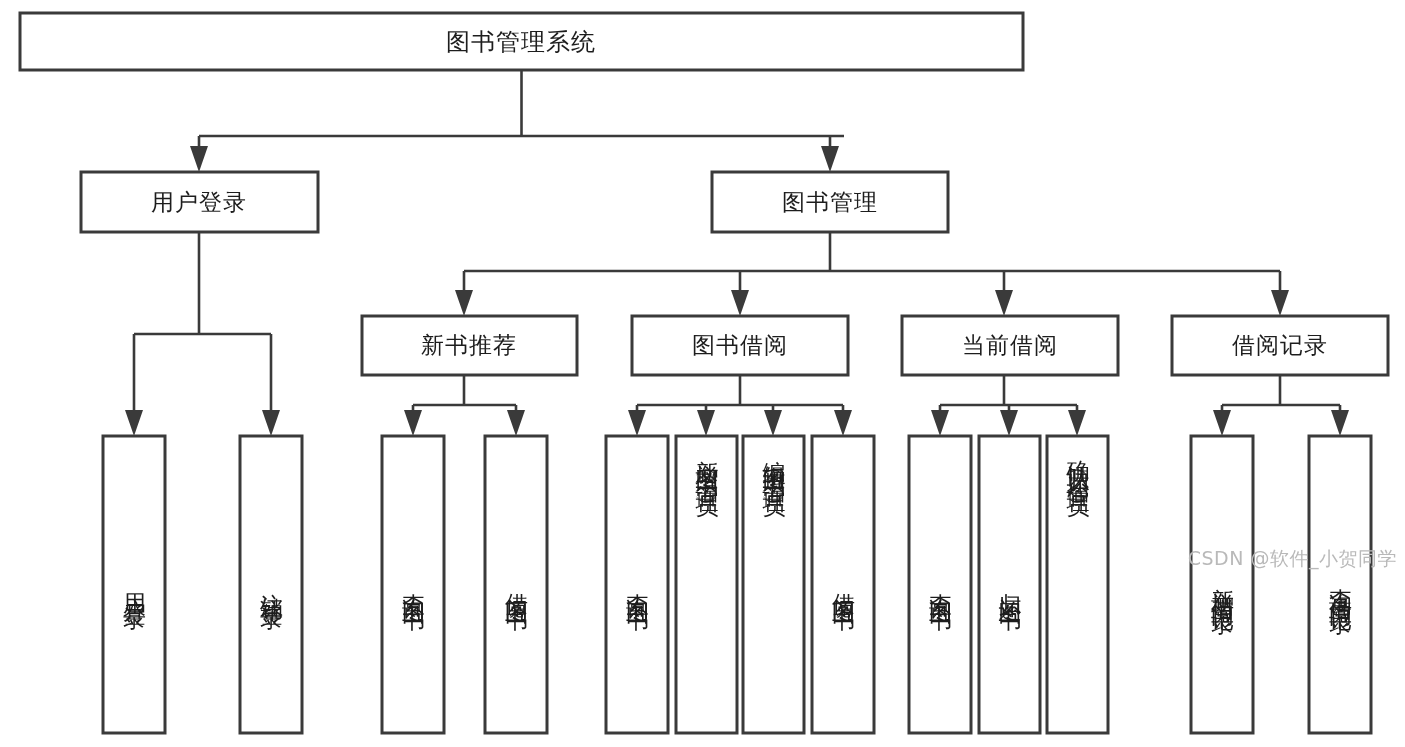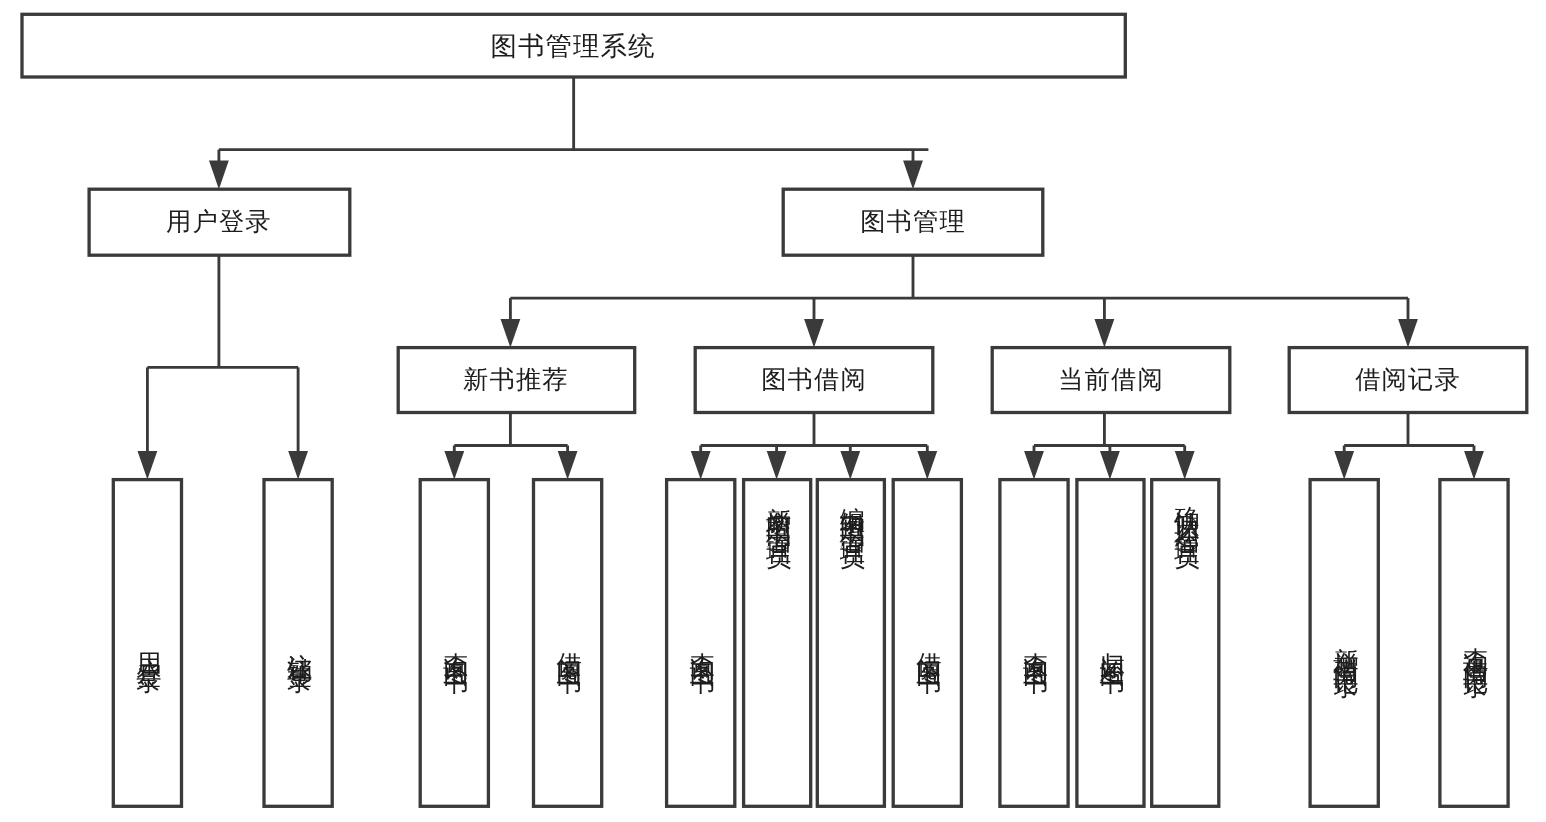--- a/index.html
+++ b/index.html
@@ -221,14 +221,15 @@
   <div class="leaf-label pos-top" style="left:743px; top:442px; width:61px; height:291px;">编辑图书（管理员）</div>
   <div class="leaf-label" style="left:812px; top:436px; width:62px; height:297px;">借阅图书</div>
 
   <div class="leaf-label" style="left:909px; top:436px; width:62px; height:297px;">查询图书</div>
   <div class="leaf-label" style="left:979px; top:436px; width:61px; height:297px;">归还图书</div>
   <div class="leaf-label pos-top" style="left:1047px; top:442px; width:61px; height:291px;">确认归还（管理员）</div>
 
   <div class="leaf-label" style="left:1191px; top:436px; width:62px; height:297px;">新增借阅记录</div>
   <div class="leaf-label" style="left:1309px; top:436px; width:62px; height:297px;">查询借阅记录</div>
 
+  <div class="watermark">CSDN @软件_小贺同学</div>
 
 </div>
 
 </body></html>

